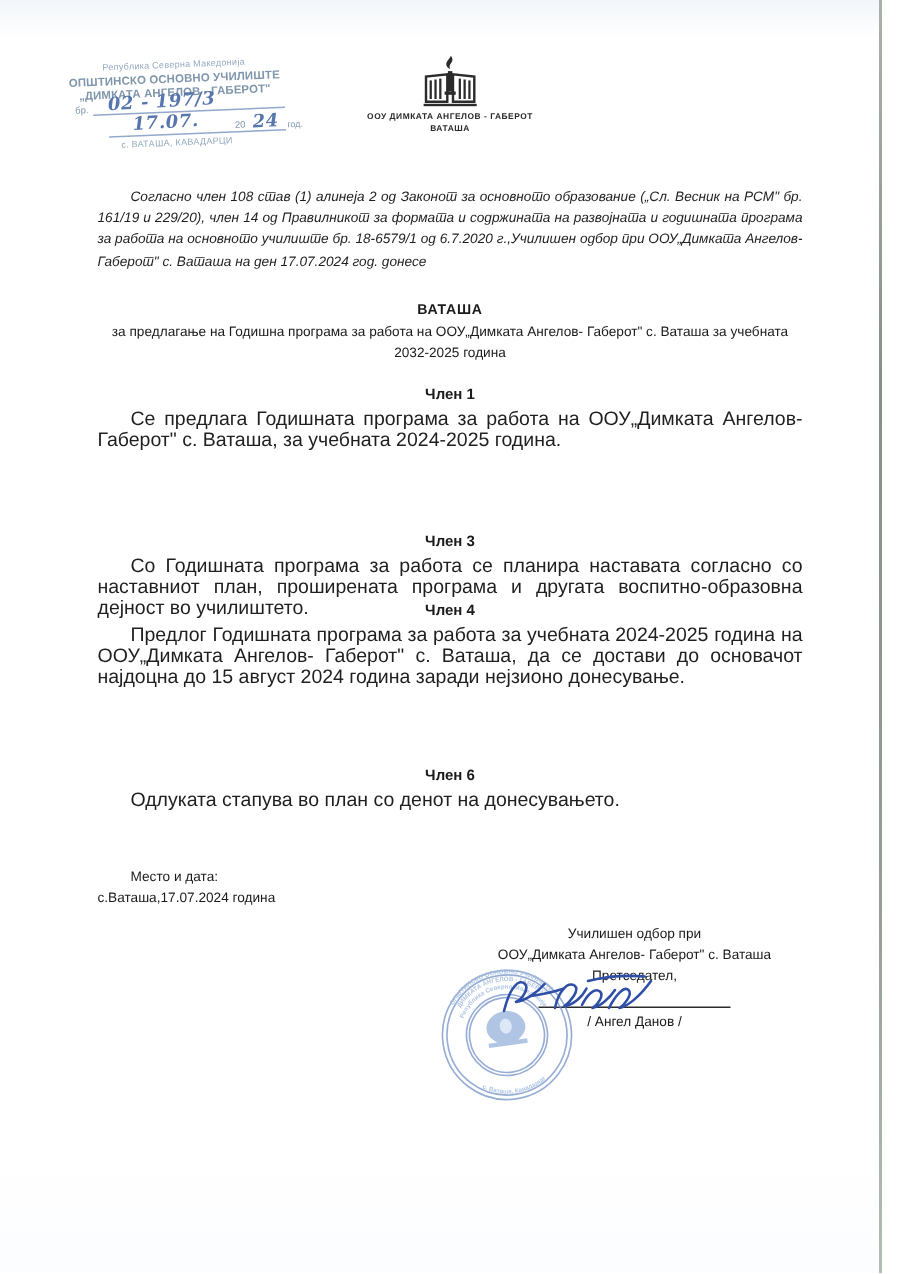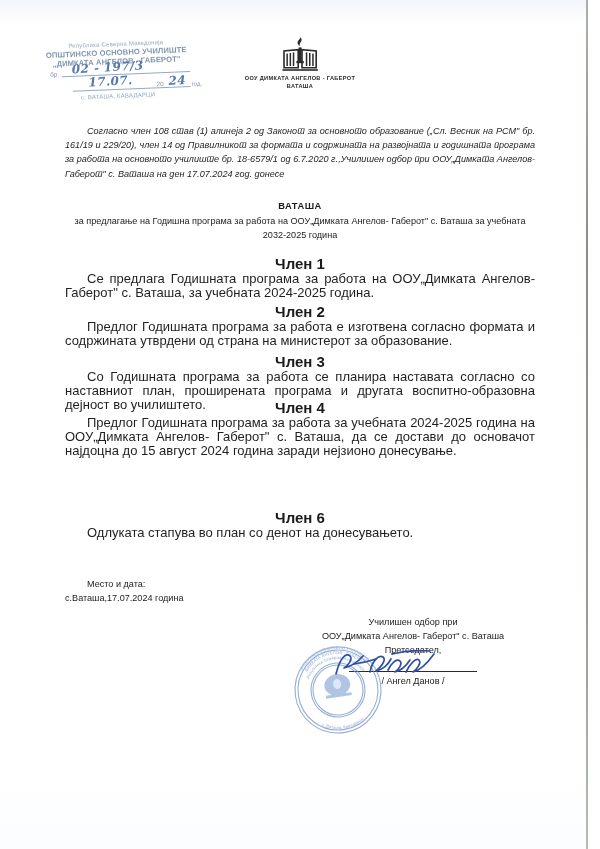--- a/index.html
+++ b/index.html
@@ -153,21 +153,21 @@
     margin-top: 1px;
   }
 
   .article {
     position: absolute;
     left: 65px;
     width: 470px;
   }
   .article h2 {
     margin: 0 0 1px 0;
-    font-size: 15px;
+    font-size: 10px;
     font-weight: bold;
     text-align: center;
     line-height: 14px;
   }
   .article p {
     margin: 0;
     font-size: 13px;
     line-height: 14.2px;
     text-align: justify;
     text-indent: 22px;
@@ -187,21 +187,21 @@
     left: 65px;
     top: 577px;
     font-size: 9.1px;
     line-height: 14.2px;
   }
   .place-date .lbl { padding-left: 22px; }
 
   
   .sign-block {
     position: absolute;
-    left: 286px;
+    left: 296px;
     top: 615px;
     width: 254px;
     text-align: center;
     font-size: 9.1px;
     line-height: 14.2px;
   }
   .sign-role { margin-top: 0px; }
   .sign-rule {
     width: 128px;
     height: 1px;
@@ -278,24 +278,20 @@
   <div class="doc-title-wrap">
     <div class="doc-title">ВАТАША</div>
     <div class="doc-subtitle">за предлагање на Годишна програма за работа на ООУ„Димката Ангелов-  Габерот" с. Ваташа за  учебната 2032-2025 година</div>
   </div>
 
   <div class="article a1">
     <h2>Член 1</h2>
     <p>Се предлага Годишната програма за работа на ООУ„Димката Ангелов- Габерот" с. Ваташа, за  учебната 2024-2025 година.</p>
   </div>
 
-  <div class="article a2">
-    <h2>Член 2</h2>
-    <p>Предлог Годишната програма за работа е изготвена согласно формата и содржината утврдени од страна на министерот за образование.</p>
-  </div>
 
   <div class="article a3">
     <h2>Член 3</h2>
     <p>Со Годишната програма за работа се планира наставата согласно со наставниот план, проширената програма и другата воспитно-образовна дејност во училиштето.</p>
   </div>
 
   <div class="article a4">
     <h2>Член 4</h2>
     <p>Предлог Годишната програма за работа за учебната 2024-2025 година на ООУ„Димката Ангелов-  Габерот" с. Ваташа,  да се достави до основачот најдоцна до 15 август 2024 година заради нејзионо донесување.</p>
   </div>

